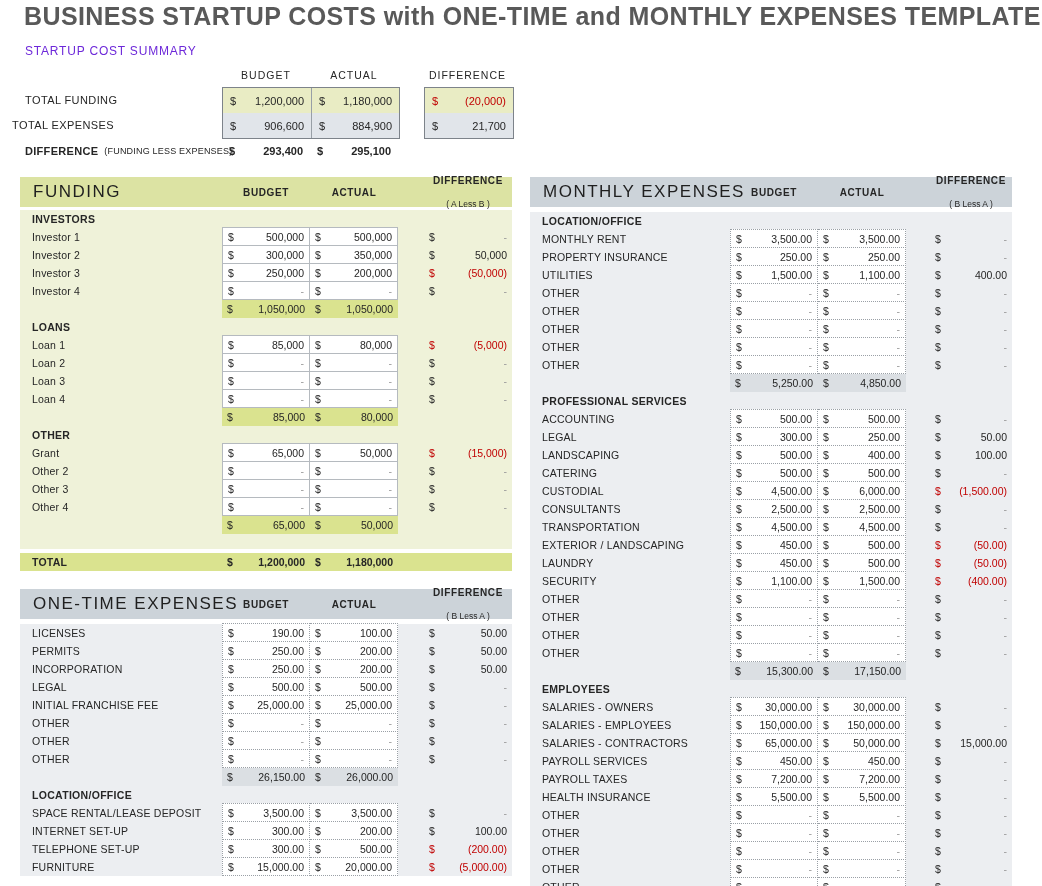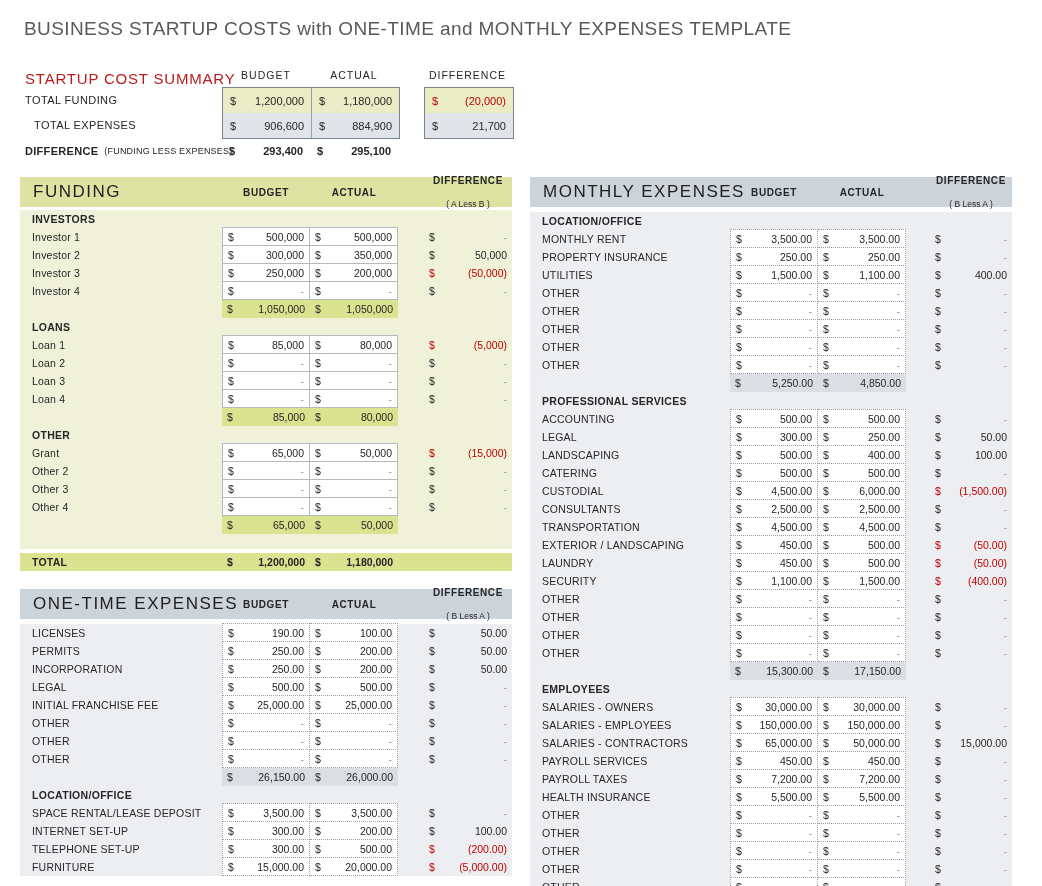--- a/index.html
+++ b/index.html
@@ -2,22 +2,22 @@
 <html><head>
 <meta charset="utf-8">
 <style>
   * { margin:0; padding:0; box-sizing:border-box; }
   html,body { background:#fff; }
   body { font-family:"Liberation Sans", sans-serif; color:#262626; }
   #page { position:relative; width:1042px; height:886px; overflow:hidden; background:#fff; }
   .abs { position:absolute; }
 
   
-  #main-title { left:24px; top:18px; font-size:19px; font-weight:normal; color:#595959; letter-spacing:.4px; }
-  #summary-title { left:25px; top:44px; font-size:15px; color:#b91c1c; letter-spacing:.8px;margin-top:26px; }
+  #main-title { left:24px; top:2px; font-size:25px; font-weight:bold; color:#595959; letter-spacing:.4px; }
+  #summary-title { left:25px; top:44px; font-size:12px; color:#6d28d9; letter-spacing:.8px; }
   .sum-colhead { top:69px; width:88px; font-size:10.5px; letter-spacing:1px; text-align:center; color:#262626; }
 
   .sumbox { border:1px solid #7d838a; }
   .sumrow { display:flex; height:25px; }
   .sumrow.green { background:#e9ecc4; }
   .sumrow.gray  { background:#e1e5ea; }
   .sumcell { width:88px; display:flex; justify-content:space-between; align-items:center;
              padding:0 7px; font-size:11px; }
   .sumcell + .sumcell { border-left:1px solid #989fa6; }
   .sum-label { font-size:11px; letter-spacing:.4px; height:25px; display:flex; align-items:center; }
@@ -75,21 +75,21 @@
 <div id="page">
 
   <div class="abs" id="main-title">BUSINESS STARTUP COSTS with ONE-TIME and MONTHLY EXPENSES TEMPLATE</div>
   <div class="abs" id="summary-title">STARTUP COST SUMMARY</div>
 
   <div class="abs sum-colhead" style="left:222px;">BUDGET</div>
   <div class="abs sum-colhead" style="left:310px;">ACTUAL</div>
   <div class="abs sum-colhead" style="left:423px; width:89px;">DIFFERENCE</div>
 
   <div class="abs sum-label" style="left:25px; top:87px;">TOTAL FUNDING</div>
-  <div class="abs sum-label" style="left:34px; top:112px;">TOTAL EXPENSES</div>
+  <div class="abs sum-label" style="left:12px; top:112px;">TOTAL EXPENSES</div>
 
   <div class="abs sumbox" style="left:222px; top:87px; width:178px;">
     <div class="sumrow green">
       <div class="sumcell">
           <span class="cur">$</span>
           <span class="val">1,200,000</span>
         </div>
       <div class="sumcell">
           <span class="cur">$</span>
           <span class="val">1,180,000</span>

